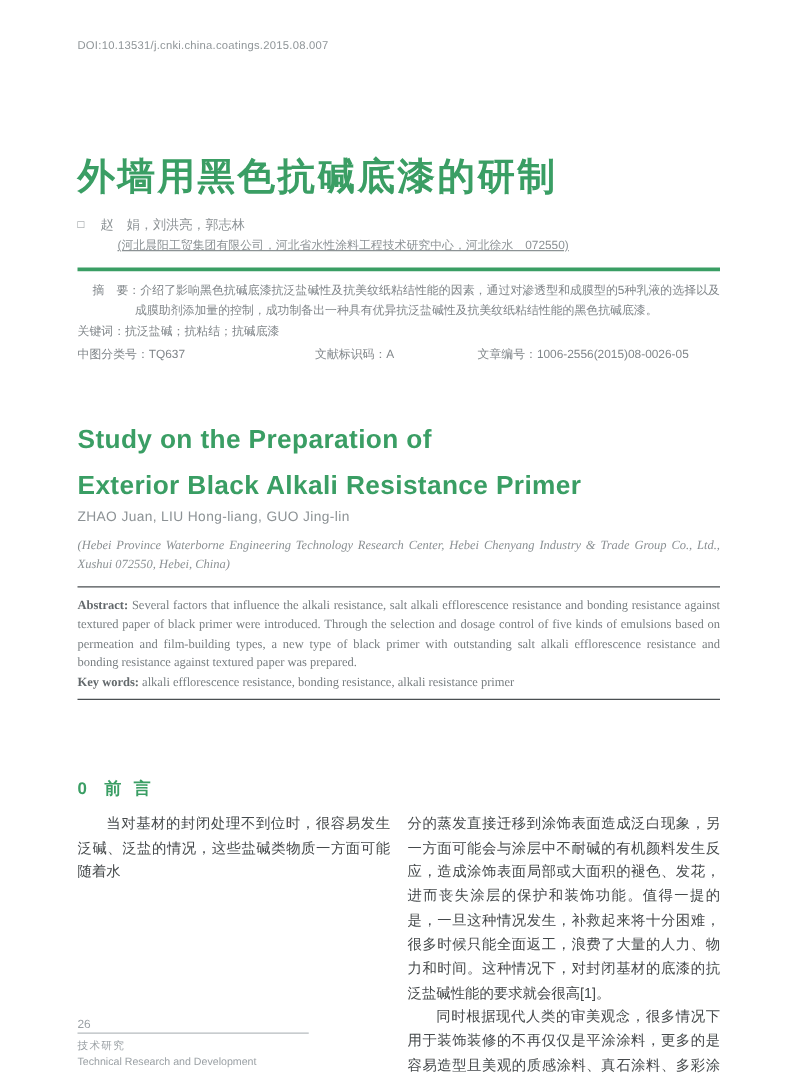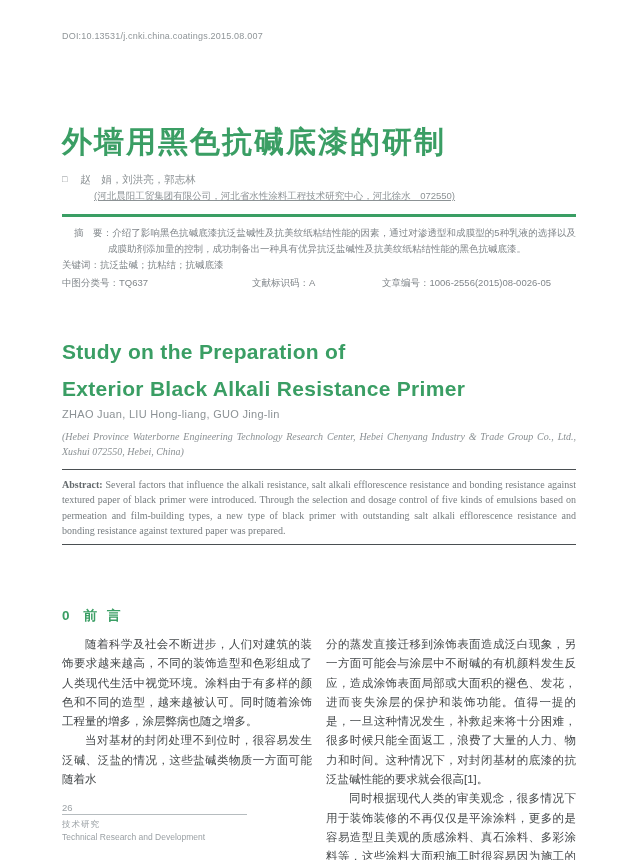--- a/index.html
+++ b/index.html
@@ -47,21 +47,21 @@
   .rule2{margin-top:5px;}
   
   .section-head{margin-top:62px;font-size:13.5px;font-weight:bold;color:#3a9e64;}
   .section-head .sec-num{margin-right:14px;}
   .section-head .sec-title{letter-spacing:10px;}
   .columns{margin-top:10px;display:flex;gap:14px;}
   .col{width:250px;font-size:11.5px;line-height:1.68;text-align:justify;color:#45494b;}
   .col p{margin:0;}
   .col p.indent{text-indent:2em;}
   
-  .footer{position:absolute;left:62px;bottom:18px;width:514px;}
+  .footer{position:absolute;left:62px;bottom:6px;width:514px;}
   .pg-num{font-size:9.5px;color:#9ba1a5;}
   .footer-rule{margin-top:1px;width:185px;height:1px;background:#b6bcbf;}
   .footer-cn{margin-top:4px;font-size:8.5px;color:#9ba1a5;letter-spacing:1px;}
   .footer-en{margin-top:1px;font-size:8.5px;color:#9ba1a5;}
 </style>
 </head>
 <body>
 
 <div class="page">
 
@@ -87,30 +87,30 @@
   </div>
 
   <h2 class="title-en"><span>Study on the Preparation of</span><br><span>Exterior Black Alkali Resistance Primer</span></h2>
 
   <div class="authors-en">ZHAO Juan, LIU Hong-liang, GUO Jing-lin</div>
   <div class="affil-en">(Hebei Province Waterborne Engineering Technology Research Center, Hebei Chenyang Industry &amp; Trade Group Co., Ltd., Xushui 072550, Hebei, China)</div>
 
   <div class="dark-rule"></div>
 
   <p class="abstract-en"><span class="lbl-b">Abstract:</span> <span>Several factors that influence the alkali resistance, salt alkali efflorescence resistance and bonding resistance against textured paper of black primer were introduced. Through the selection and dosage control of five kinds of emulsions based on permeation and film-building types, a new type of black primer with outstanding salt alkali efflorescence resistance and bonding resistance against textured paper was prepared.</span></p>
+  <p class="keywords-en"><span class="lbl-b">Key words:</span> <span>alkali efflorescence resistance, bonding resistance, alkali resistance primer</span></p>
 
   <div class="dark-rule rule2"></div>
 
   <div class="section-head">
     <span class="sec-num">0</span><span class="sec-title">前言</span>
   </div>
 
   <div class="columns">
     <div class="col">
-      <p class="indent">随着科学及社会不断进步，人们对建筑的装饰要求越来越高，不同的装饰造型和色彩组成了人类现代生活中视觉环境。涂料由于有多样的颜色和不同的造型，越来越被认可。同时随着涂饰工程量的增多，涂层弊病也随之增多。</p>
       <p class="indent">当对基材的封闭处理不到位时，很容易发生泛碱、泛盐的情况，这些盐碱类物质一方面可能随着水</p>
     </div>
     <div class="col">
       <p>分的蒸发直接迁移到涂饰表面造成泛白现象，另一方面可能会与涂层中不耐碱的有机颜料发生反应，造成涂饰表面局部或大面积的褪色、发花，进而丧失涂层的保护和装饰功能。值得一提的是，一旦这种情况发生，补救起来将十分困难，很多时候只能全面返工，浪费了大量的人力、物力和时间。这种情况下，对封闭基材的底漆的抗泛盐碱性能的要求就会很高[1]。</p>
       <p class="indent">同时根据现代人类的审美观念，很多情况下用于装饰装修的不再仅仅是平涂涂料，更多的是容易造型且美观的质感涂料、真石涂料、多彩涂料等，这些涂料大面积施工时很容易因为施工的厚薄不均或不是同一时间施工就会导致整面发花，这时就用到</p>
     </div>
   </div>
 
   <div class="footer">
     <div class="pg-num">26</div>

